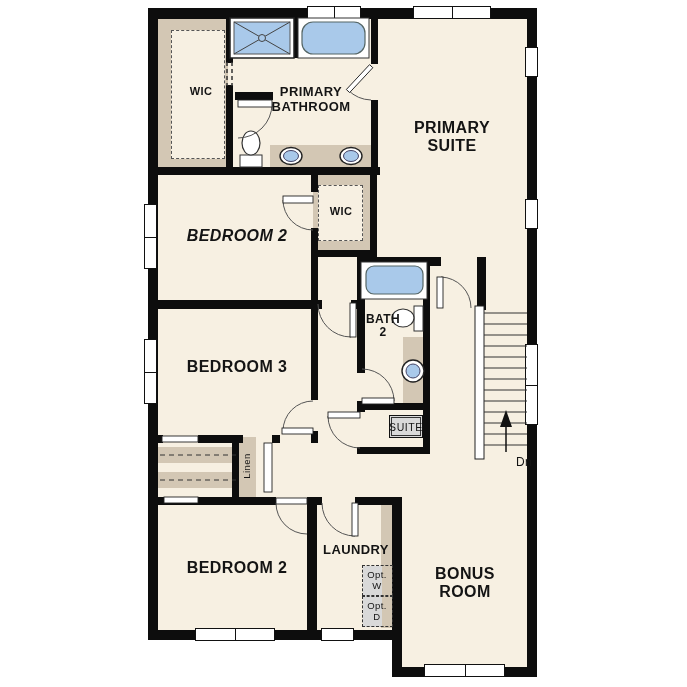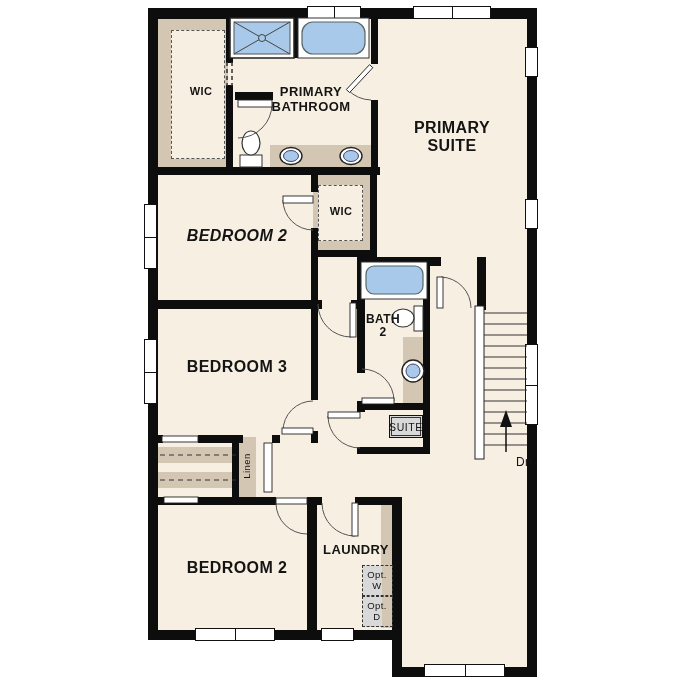--- a/index.html
+++ b/index.html
@@ -216,19 +216,21 @@
 SUITE</div>
   <div class="lbl lbl-lg" style="left:237px;top:236px;font-style:italic;">BEDROOM 2</div>
   <div class="lbl lbl-sm" style="left:341px;top:211px;">WIC</div>
   <div class="lbl lbl-lg" style="left:237px;top:367px;">BEDROOM 3</div>
   <div class="lbl lbl-bath" style="left:383px;top:326px;">BATH
 2</div>
   <div class="lbl lbl-tiny" style="left:406px;top:427px;letter-spacing:.6px;font-size:10.5px;">SUITE</div>
   <div class="lbl lbl-tiny lbl-rot" style="left:247px;top:466px;">Linen</div>
   <div class="lbl lbl-lg" style="left:237px;top:568px;">BEDROOM 2</div>
   <div class="lbl lbl-md" style="left:356px;top:550px;">LAUNDRY</div>
+  <div class="lbl lbl-lg" style="left:465px;top:583px;">BONUS
+ROOM</div>
   <div class="lbl lbl-tiny" style="left:524px;top:462px;font-size:12px;">Dn</div>
   <div class="lbl lbl-tiny" style="left:377px;top:580px;">Opt.
 W</div>
   <div class="lbl lbl-tiny" style="left:377px;top:611px;">Opt.
 D</div>
 
 </div>
 
 </body></html>

